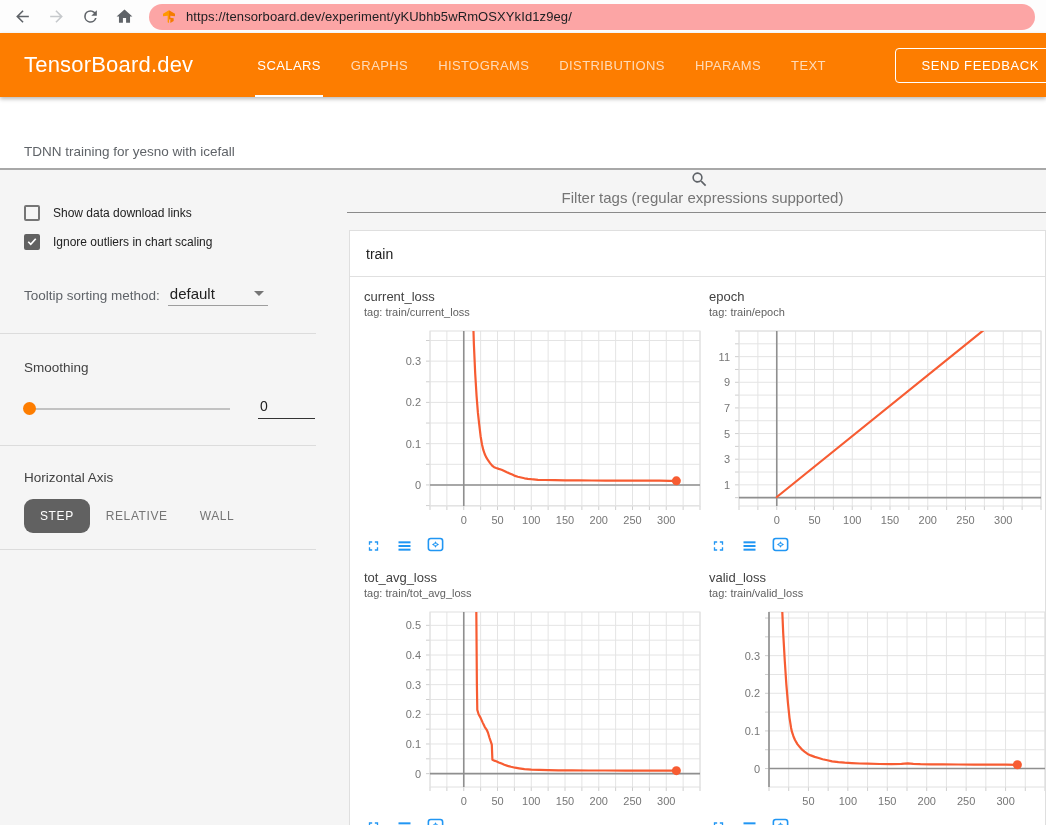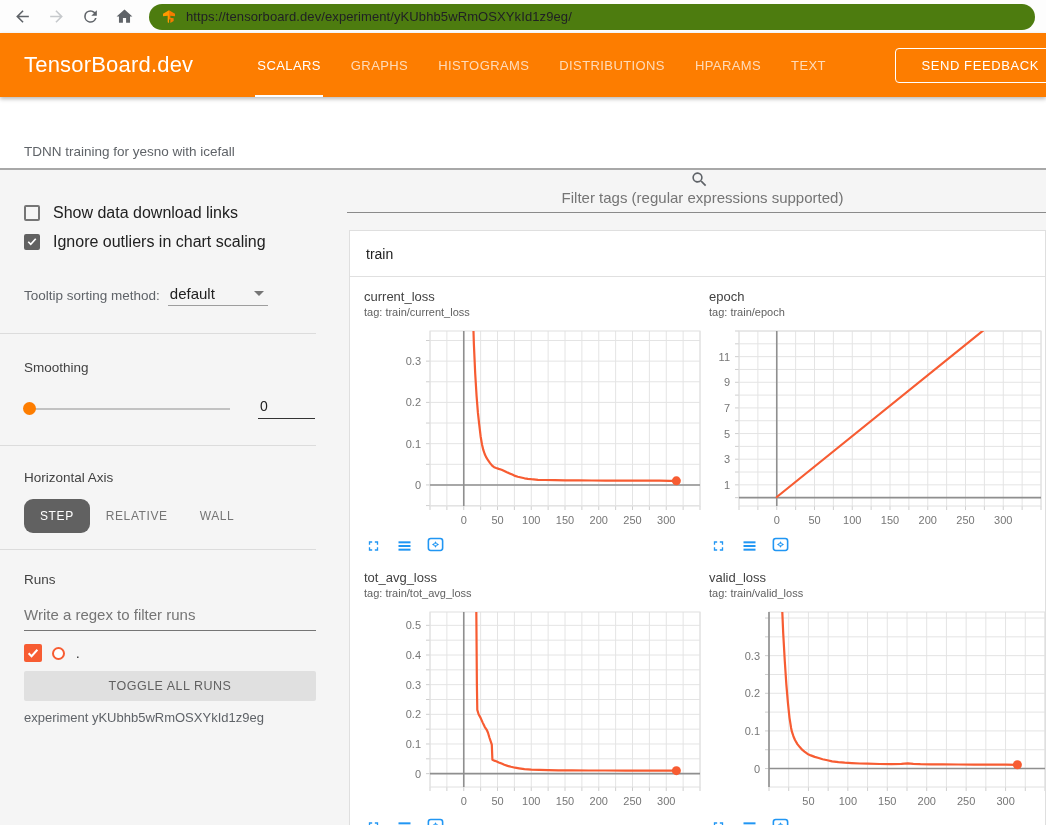--- a/index.html
+++ b/index.html
@@ -5,21 +5,21 @@
   * { box-sizing: border-box; margin: 0; padding: 0; }
   body {
     width: 1046px; height: 825px; overflow: hidden; position: relative;
     font-family: "Liberation Sans", "DejaVu Sans", sans-serif;
     background: #fff;
   }
   
   .chrome { height: 33px; background: #fdfdfd; display: flex; align-items: center; padding-left: 13px; }
   .chrome .navic { width: 19px; height: 19px; margin-right: 15px; flex: 0 0 auto; }
   .chrome .navic svg { width: 100%; height: 100%; }
-  .addr { flex: 1; height: 26px; margin-right: 11px; background: #4d7c0f; border-radius: 13px;
+  .addr { flex: 1; height: 26px; margin-right: 11px; background: #fca5a5; border-radius: 13px;
           display: flex; align-items: center; padding: 0 12px; }
   .addr .fav { width: 16px; height: 16px; margin-right: 9px; }
   .addr .url { font-size: 13px; color: #202124; letter-spacing: .1px; }
   
   .tb-header { height: 64px; background: #fd7d00; display: flex; align-items: center; padding: 0 24px;
                position: relative; box-shadow: 0 2px 4px rgba(0,0,0,.28); z-index: 5; }
   .brand { color: #fff; font-size: 22px; font-weight: 500; letter-spacing: .2px; }
   .tabs { display: flex; margin-left: 49px; height: 64px; justify-content: flex-end; }
   .tab { position: relative; display: flex; align-items: center; padding: 0 15px; font-size: 13px;
          letter-spacing: .4px; color: rgba(255,255,255,.72); cursor: pointer; font-weight: 500; }
@@ -34,21 +34,21 @@
                padding: 0 0 9px 24px; border-bottom: 2px solid #a8a8a8; }
   .title-row .exp-title { font-size: 13.5px; color: #5f6368; }
   
   .content { display: flex; height: 655px; }
   .sidebar { width: 347px; flex: 0 0 auto; background: #f5f5f5; padding: 32px 31px 0 24px; overflow: hidden; }
   .cb-row { display: flex; align-items: center; margin-bottom: 8px; height: 21px; }
   .cb { width: 16px; height: 16px; border: 2px solid #757575; border-radius: 2px; background: transparent;
         flex: 0 0 auto; display: flex; align-items: center; justify-content: center; }
   .cb.checked { background: #616161; border-color: #616161; }
   .cb svg { width: 13px; height: 13px; }
-  .cb-label { font-size: 16px; color: #212121; margin-left: 13px; }
+  .cb-label { font-size: 12px; color: #212121; margin-left: 13px; }
   .tooltip-row { margin-top: 33px; display: flex; align-items: flex-end; }
   .tooltip-label { font-size: 13.5px; color: #5f6368; padding-bottom: 3px; }
   .select { position: relative; margin-left: 8px; border-bottom: 1px solid #9e9e9e;
             padding: 0 26px 3px 2px; font-size: 15px; color: #212121; min-width: 100px; }
   .select .arrow { position: absolute; right: 4px; top: 6px; width: 0; height: 0;
                    border-left: 5px solid transparent; border-right: 5px solid transparent;
                    border-top: 5px solid #757575; }
   .sb-divider { height: 1px; background: #dcdcdc; margin-left: -24px; }
   .sec-label { font-size: 13.5px; color: #424242; }
   .slider-row { margin-top: 23px; display: flex; align-items: center; }
@@ -186,35 +186,20 @@
       <div class="sec-label">Horizontal Axis</div>
       <div class="axis-btns" id="axis-btns">
           <button class="axis-btn selected">STEP</button>
           <button class="axis-btn">RELATIVE</button>
           <button class="axis-btn">WALL</button>
         </div>
     </div>
 
     <div class="sb-divider" style="margin-top:16px"></div>
 
-    <div style="padding-top:22px">
-      <div class="sec-label">Runs</div>
-      <div class="runs-filter">Write a regex to filter runs</div>
-      <div class="run-row">
-        <span class="run-cb">
-          <svg viewBox="0 0 24 24">
-              <path fill="none" stroke="#fff" stroke-width="3.4" d="M4.5 12.5l5 5 10-11"></path>
-            </svg>
-        </span>
-        <span class="run-circle"></span>
-        <span class="run-name">.</span>
-      </div>
-      <button class="toggle-btn">TOGGLE ALL RUNS</button>
-      <div class="exp-line">experiment yKUbhb5wRmOSXYkId1z9eg</div>
-    </div>
   </div>
 
   <div class="main">
     <div class="filter-row">
       <svg viewBox="0 0 24 24">
           <path fill="#5f6368" d="M15.5 14h-.79l-.28-.27a6.5 6.5 0 1 0-.7.7l.27.28v.79l5 4.99L20.49 19l-4.99-5zm-6 0A4.5 4.5 0 1 1 14 9.5 4.5 4.5 0 0 1 9.5 14z"></path>
         </svg>
       <span class="filter-text">Filter tags (regular expressions supported)</span>
     </div>
 

